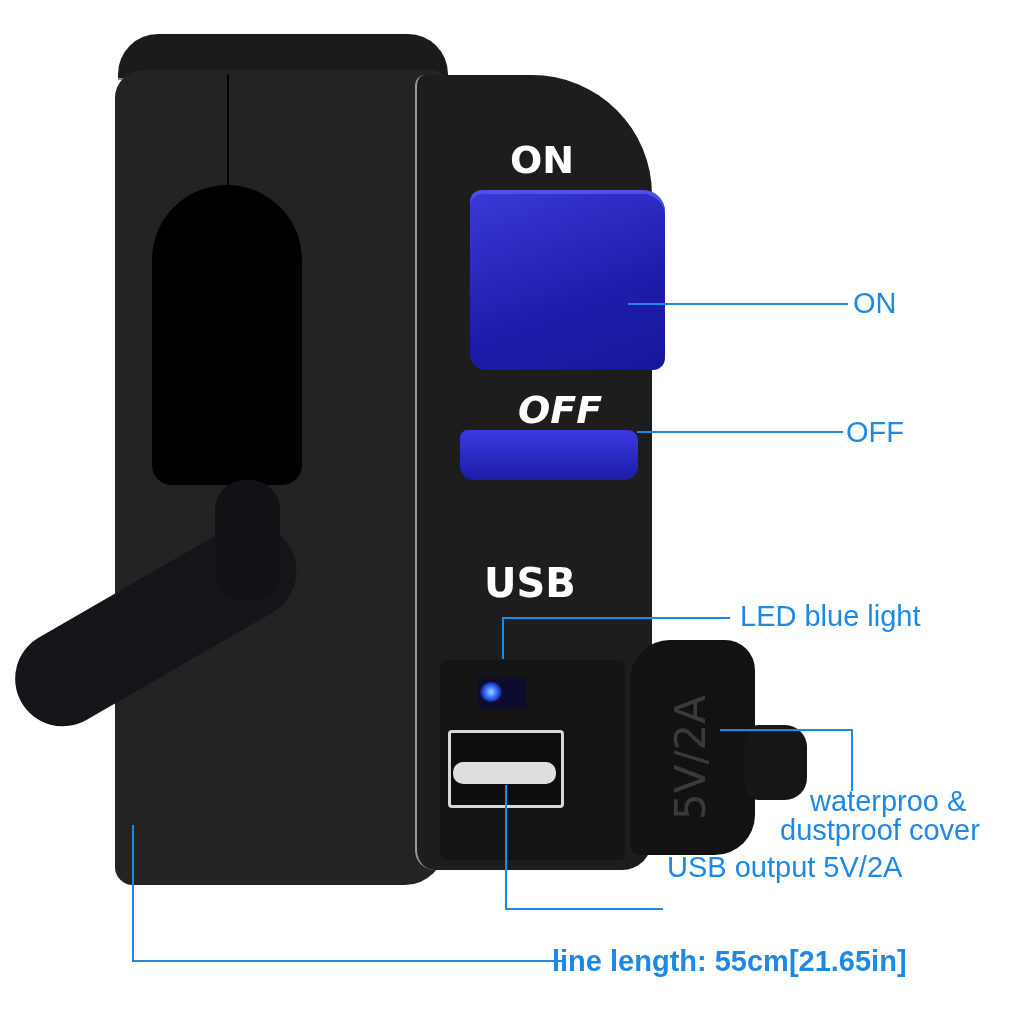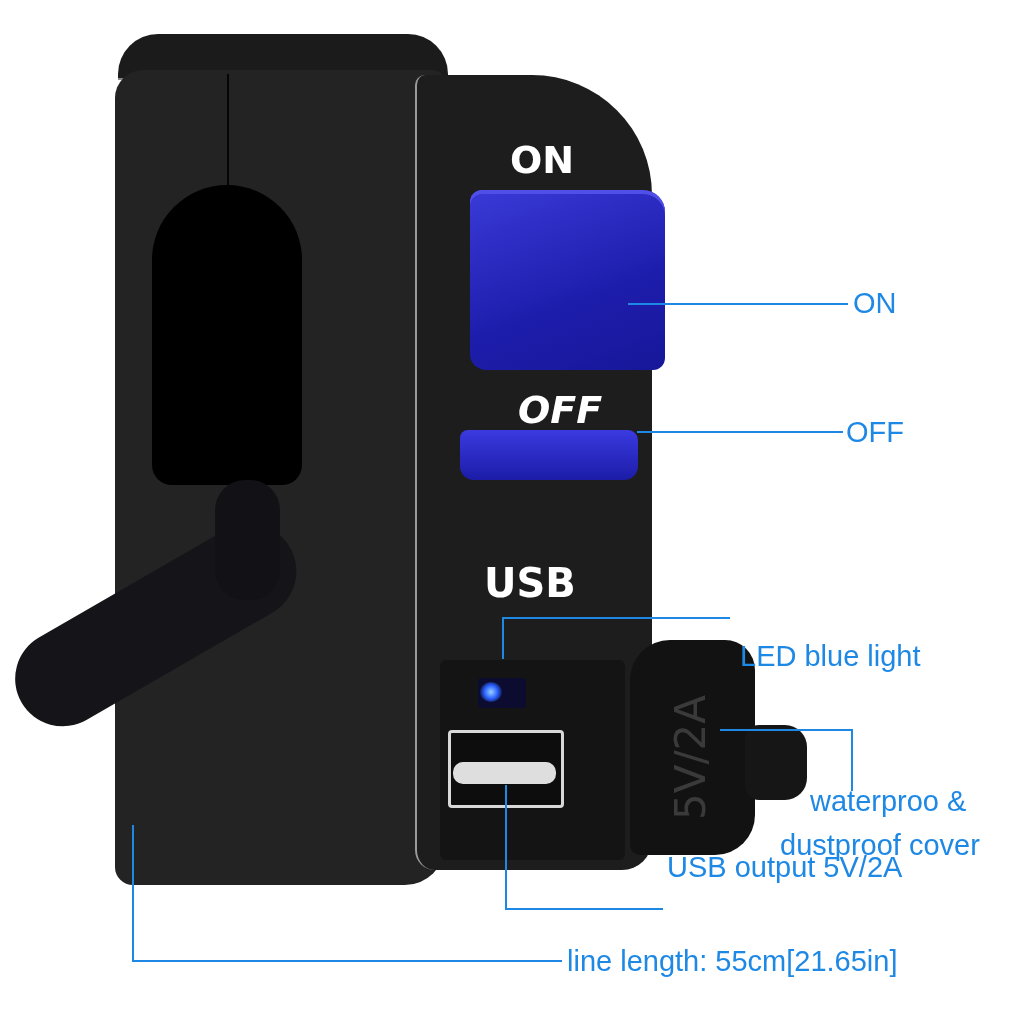--- a/index.html
+++ b/index.html
@@ -61,17 +61,17 @@
 <div class="line" style="left:502px;top:617px;width:2px;height:42px;"></div>
 <div class="line" style="left:720px;top:729px;width:132px;height:2px;"></div>
 <div class="line" style="left:851px;top:729px;width:2px;height:62px;"></div>
 <div class="line" style="left:505px;top:785px;width:2px;height:125px;"></div>
 <div class="line" style="left:505px;top:908px;width:158px;height:2px;"></div>
 <div class="line" style="left:132px;top:825px;width:2px;height:137px;"></div>
 <div class="line" style="left:132px;top:960px;width:430px;height:2px;"></div>
 
 <div class="callout" style="left:853px;top:288px;">ON</div>
 <div class="callout" style="left:846px;top:417px;">OFF</div>
-<div class="callout" style="left:740px;top:601px;margin-top:40px;">LED blue light</div>
+<div class="callout" style="left:740px;top:601px;">LED blue light</div>
 <div class="callout" style="left:797px;top:786px;margin-left:13px;">waterproo &amp;</div>
-<div class="callout" style="left:780px;top:815px;margin-top:15px;">dustproof cover</div>
+<div class="callout" style="left:780px;top:815px;">dustproof cover</div>
 <div class="callout" style="left:667px;top:852px;">USB output 5V/2A</div>
-<div class="callout" style="left:567px;top:946px;">line length: 55cm[21.65in]</div>
+<div class="callout" style="left:552px;top:946px;font-weight:bold;">line length: 55cm[21.65in]</div>
 
 </body></html>

